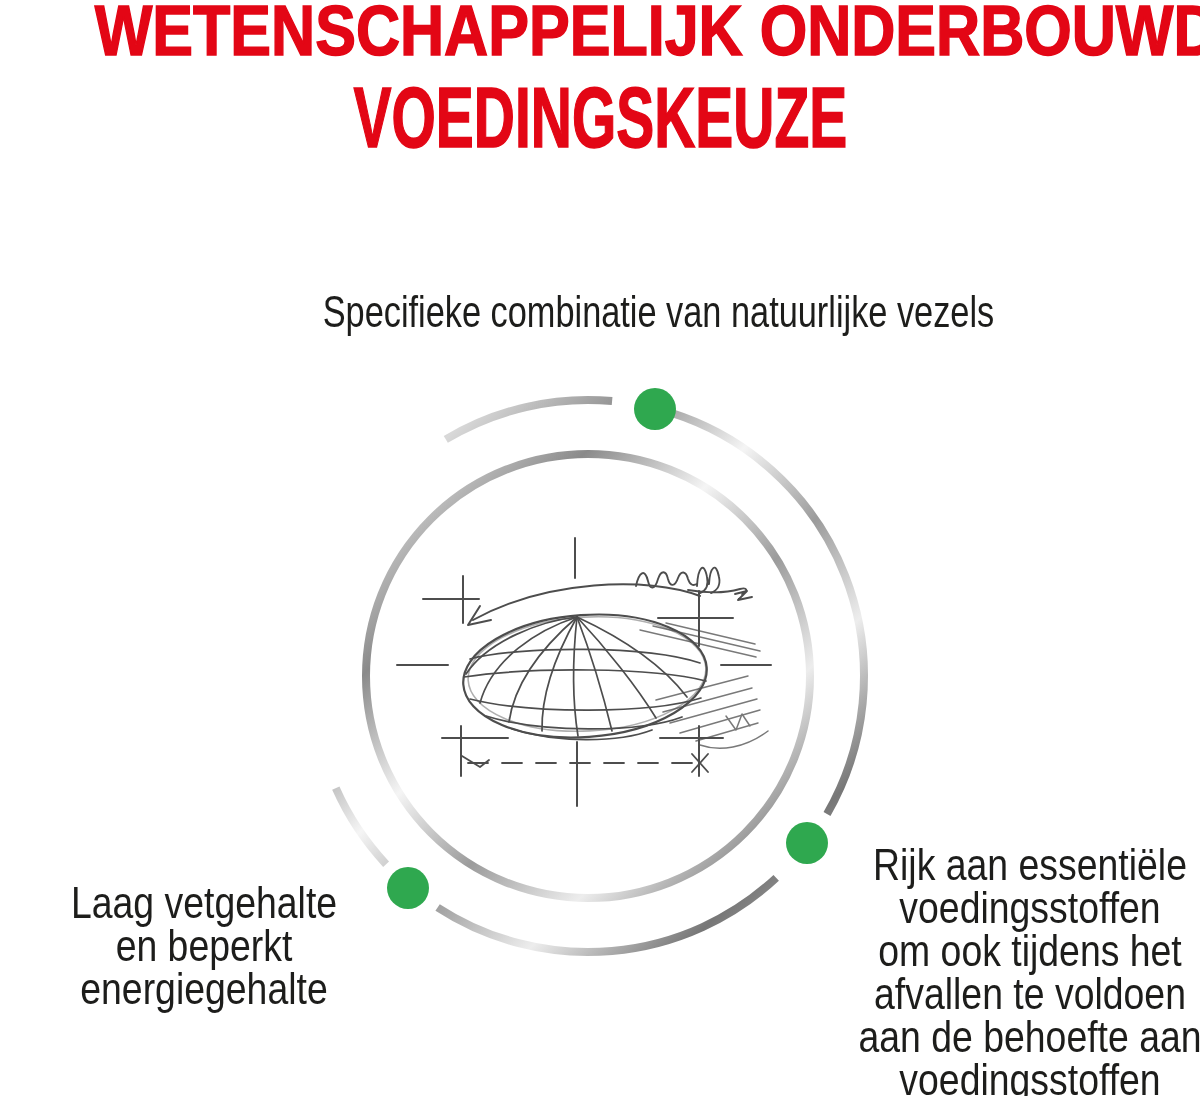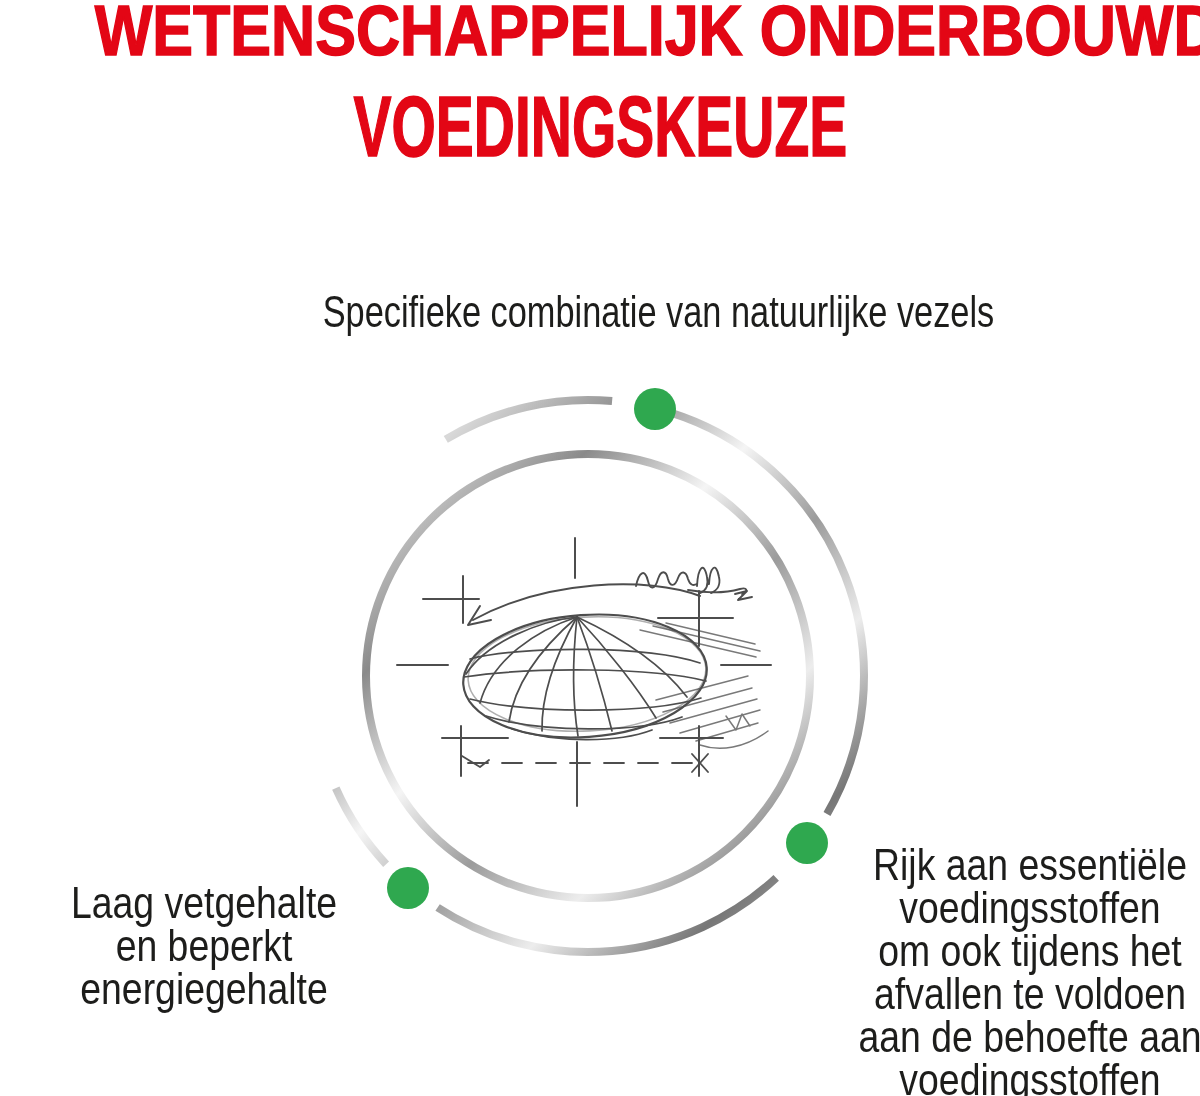--- a/index.html
+++ b/index.html
@@ -4,21 +4,21 @@
 <style>
   html,body{margin:0;padding:0;background:#ffffff;}
   .canvas{
     position:relative;width:1200px;height:1096px;background:#ffffff;overflow:hidden;
     font-family:"Liberation Sans","DejaVu Sans",sans-serif;color:#1d1d1b;
   }
   
   .title-line{position:absolute;left:0;width:1200px;text-align:center;
     color:#e30615;font-weight:700;line-height:1.15;white-space:nowrap;}
   .title-line-1{top:-10px;font-size:71px;}
-  .title-line-2{top:78px;font-size:85px;}
+  .title-line-2{top:69px;font-size:85px;}
   .sq1{display:inline-block;transform:scaleX(0.86);-webkit-text-stroke:1.5px #e30615;}
   .sq2{display:inline-block;transform:scaleX(0.67);-webkit-text-stroke:1.5px #e30615;}
   
   .subtitle{position:absolute;top:290px;left:0;width:1316px;text-align:center;
     font-size:44px;line-height:44px;white-space:nowrap;color:#1d1d1b;}
   .sqb{display:inline-block;transform:scaleX(0.78);}
   
   .callout{position:absolute;width:560px;text-align:center;font-size:44px;
     line-height:43px;color:#1d1d1b;transform:scaleX(0.85);}
   .callout .line{white-space:nowrap;}

